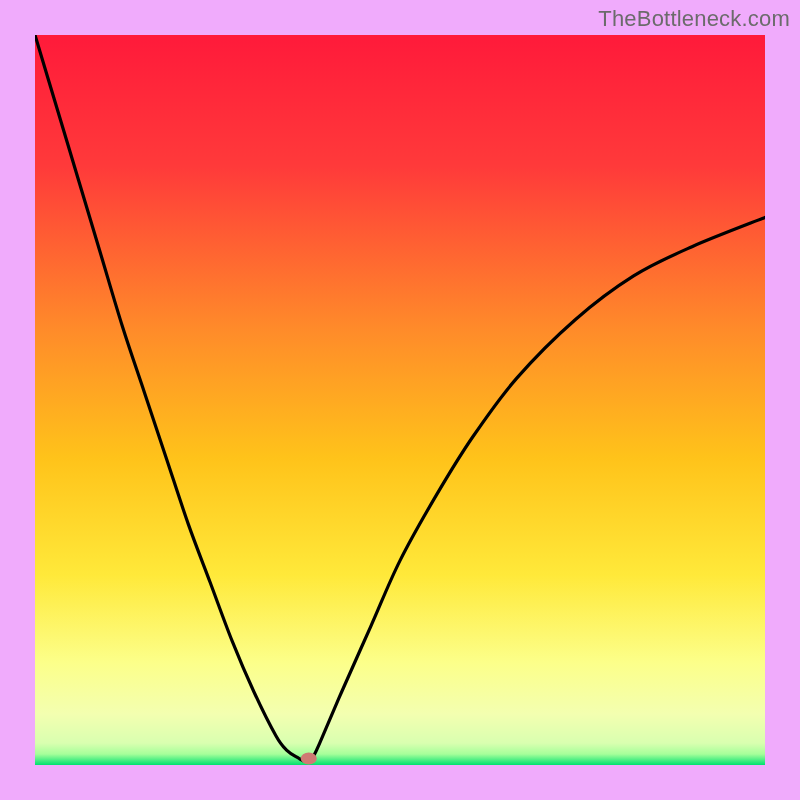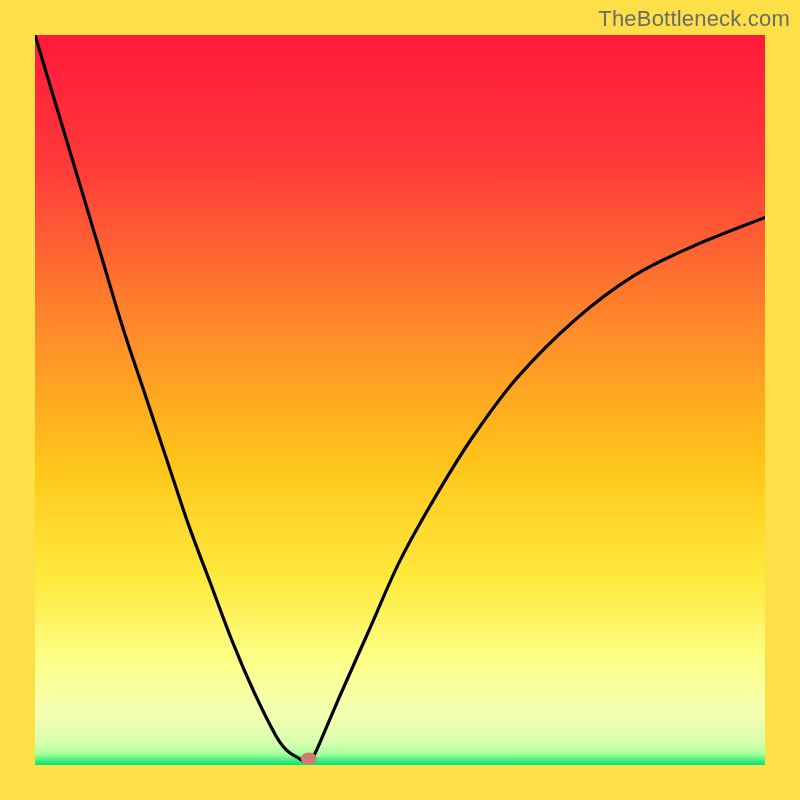--- a/index.html
+++ b/index.html
@@ -10,21 +10,21 @@
     background: #000;
     overflow: hidden;
     font-family: Arial, Helvetica, sans-serif;
   }
   .frame {
     position: absolute;
     left: 0;
     top: 0;
     width: 800px;
     height: 800px;
-    background: #fde047;
+    background: #f0abfc;
   }
   .plot {
     position: absolute;
     left: 35px;
     top: 35px;
     width: 730px;
     height: 730px;
     
   }
   .watermark {

